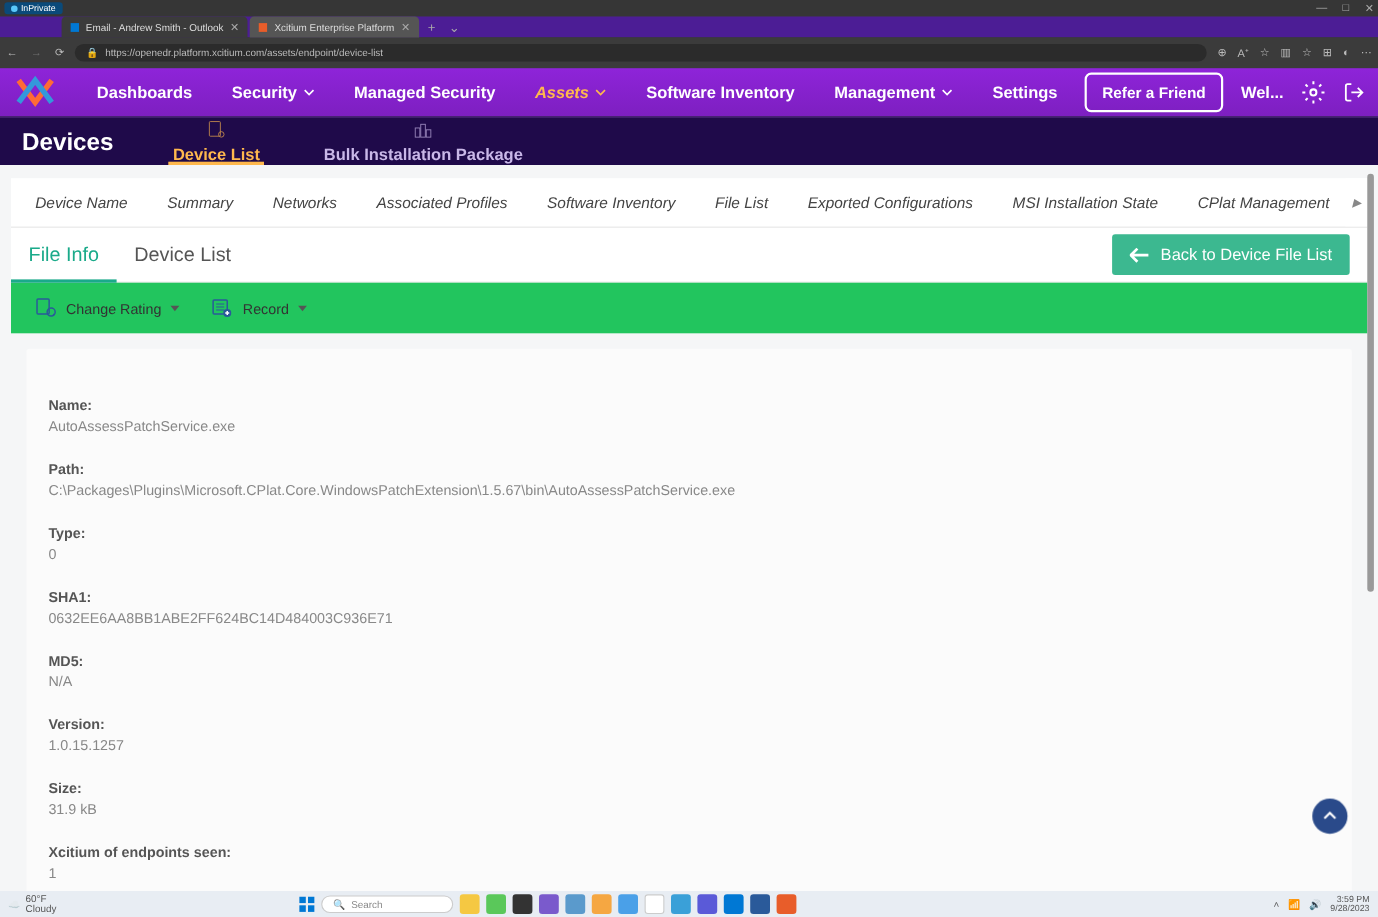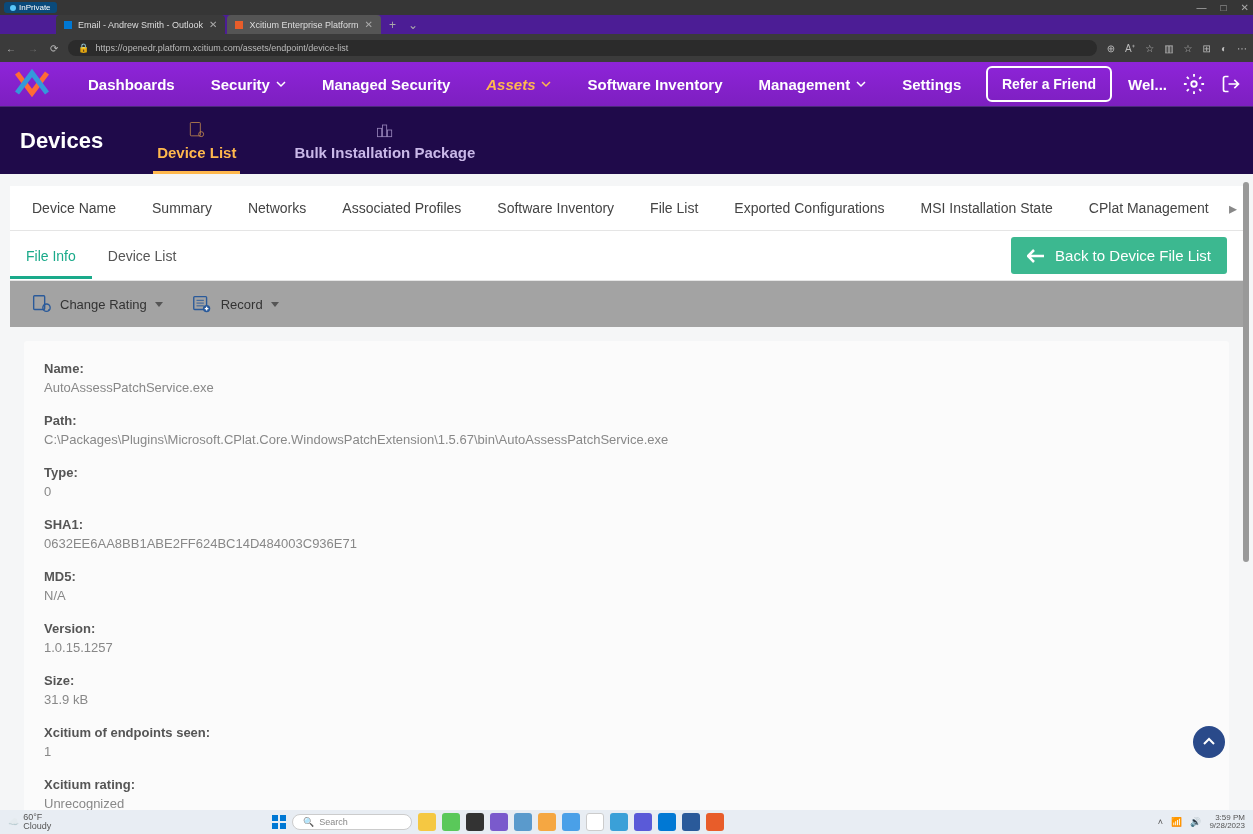--- a/index.html
+++ b/index.html
@@ -27,49 +27,49 @@
 
 .app-header { background: linear-gradient(180deg, #8e24d9 0%, #7d1fc0 100%); height: 44px; display: flex; align-items: center; padding: 0 12px; gap: 0; }
 .logo { width: 40px; height: 32px; display:flex; align-items:center; justify-content:center; margin-right: 18px; }
 .nav-item { color: white; font-size: 15px; font-weight: 600; padding: 0 18px; height:100%; display:flex; align-items:center; gap:6px; cursor:pointer; }
 .nav-item.active { color: #ffb84d; font-style: italic; }
 .chev { width:10px; height:10px; fill:currentColor; }
 .header-right { margin-left: auto; display:flex; align-items:center; gap:16px; }
 .refer-btn { border: 2px solid white; border-radius: 6px; padding: 8px 14px; color:white; font-weight:700; font-size:14px; }
 
 
-.subheader { background: #1f0a4a; height: 68px; display: flex; align-items: center; padding: 0 20px; gap: 50px; border-top:1px solid #4a2a7a;}
+.subheader { background: #1f0a4a; height: 44px; display: flex; align-items: center; padding: 0 20px; gap: 50px; border-top:1px solid #4a2a7a;}
 .page-title { color: white; font-size: 22px; font-weight: 700; }
 .subtab { color: #c9b8e8; font-size: 15px; font-weight: 600; display:flex; flex-direction:column; align-items:center; gap:4px; height:100%; justify-content:center; position:relative; padding: 0 4px;}
 .subtab.active { color: #ffb84d; }
 .subtab.active::after { content:''; position:absolute; bottom:0; left:0; right:0; height:3px; background:#ffb84d; }
 .subtab svg { width:20px; height:20px; fill:currentColor; opacity:0.7; }
 
 
 .content-wrap { background: #f5f6f7; height: 672px; padding: 12px 10px; overflow-y: auto; position:relative; }
 .content-scroll { position:absolute; right:2px; top:0; bottom:0; width:8px; }
 .scroll-thumb { background:#999; width:6px; height:380px; border-radius:3px; margin-top:8px; }
 
-.tabs-row { background: white; display: flex; align-items: center; border-bottom:1px solid #e5e5e5; overflow-x:hidden; position:relative; padding: 0 4px; }
+.tabs-row { background: white; display: flex; align-items: center; border-bottom:1px solid #e5e5e5; overflow-x:hidden; position:relative; padding: 0 4px; font-style: italic; }
 .tab-link { padding: 14px 18px; font-size: 14px; color: #444; white-space:nowrap; cursor:pointer; }
 .tab-scroll-right { position:absolute; right:0; top:0; bottom:0; width:20px; background:white; display:flex; align-items:center; justify-content:center; color:#888; }
 
 .info-tabs { background:white; display:flex; align-items:center; padding: 0 16px; border-bottom:1px solid #e5e5e5; }
-.info-tab { padding: 14px 0; margin-right:32px; font-size:14px; color:#555; cursor:pointer; position:relative; }
+.info-tab { padding: 14px 0; margin-right:32px; font-size:18px; color:#555; cursor:pointer; position:relative; }
 .info-tab.active { color:#1aaa8a; font-weight:500; }
 .info-tab.active::after { content:''; position:absolute; bottom:-1px; left:-16px; right:-16px; height:3px; background:#1aaa8a; }
 .back-btn { margin-left:auto; background:#3cb890; color:white; padding:10px 16px; border-radius:3px; font-size:15px; font-weight:500; display:flex; align-items:center; gap:10px; cursor:pointer; margin-top:6px; margin-bottom:6px; }
 
-.actions-row { background:#a3a3a3; padding: 12px 20px; display:flex; gap:28px; align-items:center; }
+.actions-row { background:#22c55e; padding: 12px 20px; display:flex; gap:28px; align-items:center; }
 .action-btn { display:flex; align-items:center; gap:8px; font-size:13px; color:#333; cursor:pointer; }
 .action-btn svg { width:22px; height:22px; fill:#2a5a9a; }
 .caret { width:0; height:0; border-left:4px solid transparent; border-right:4px solid transparent; border-top:5px solid #555; }
 
 .details-panel { background:#fbfbfb; margin:14px; padding:20px; border-radius:3px; }
-.field { margin-bottom:18px; }
+.field { margin-bottom:18px;margin-top:24px; }
 .field-label { font-size:13px; font-weight:700; color:#555; margin-bottom:4px; }
 .field-value { font-size:13px; color:#888; }
 
 .scroll-top { position:fixed; right:28px; bottom:76px; width:32px; height:32px; border-radius:50%; background:#2a4a8a; display:flex; align-items:center; justify-content:center; cursor:pointer; }
 .scroll-top svg { width:14px; height:14px; fill:white; }
 
 
 .taskbar-wrap { position:absolute; bottom:0; left:0; right:0; height:24px; background:#e8edf3; display:flex; align-items:center; font-size:9px; color:#555; }
 .weather { display:flex; align-items:center; gap:4px; padding:0 8px; flex-direction:row; }
 .weather-text { display:flex; flex-direction:column; line-height:1; }

